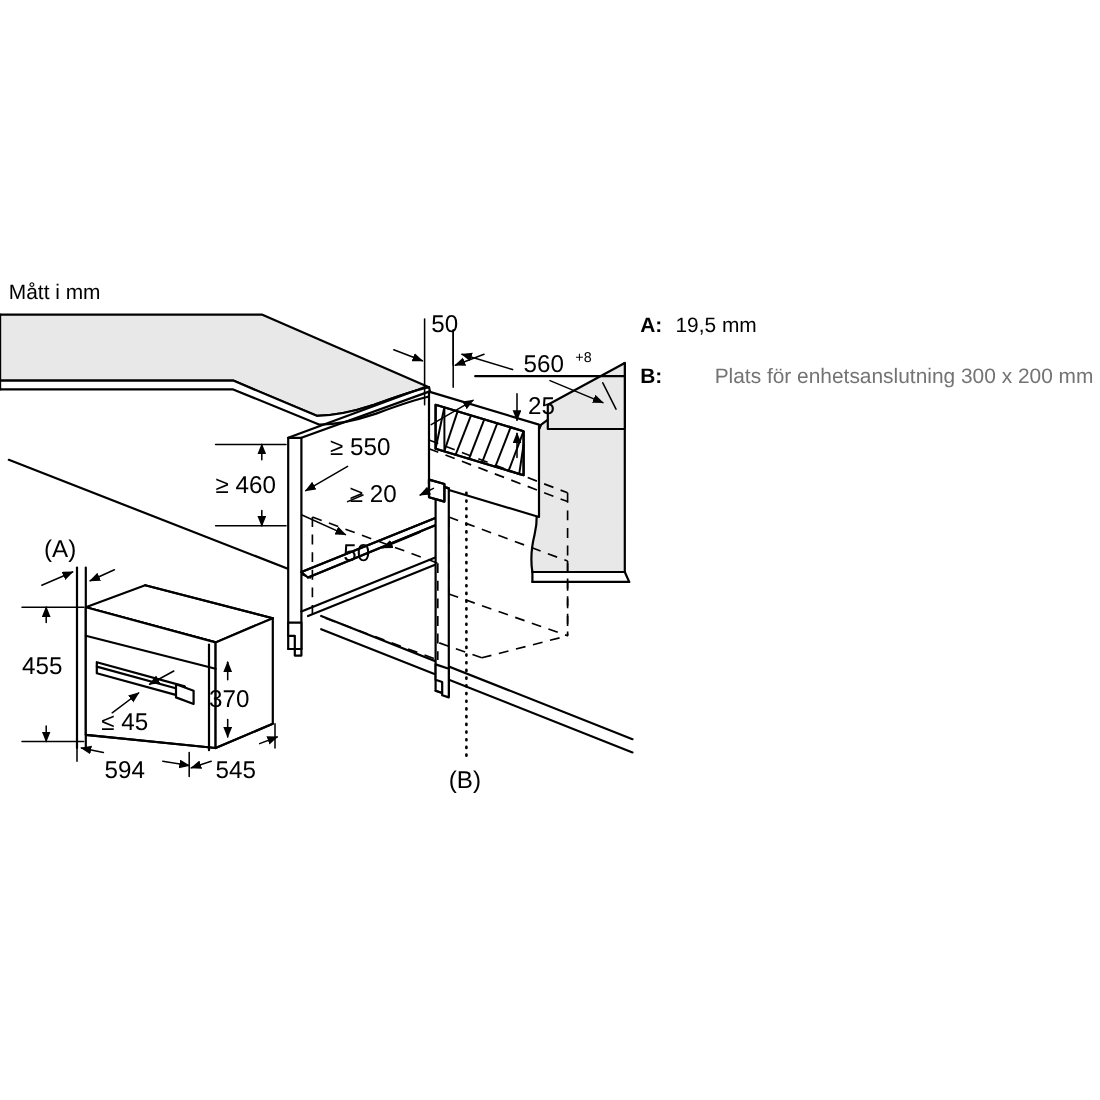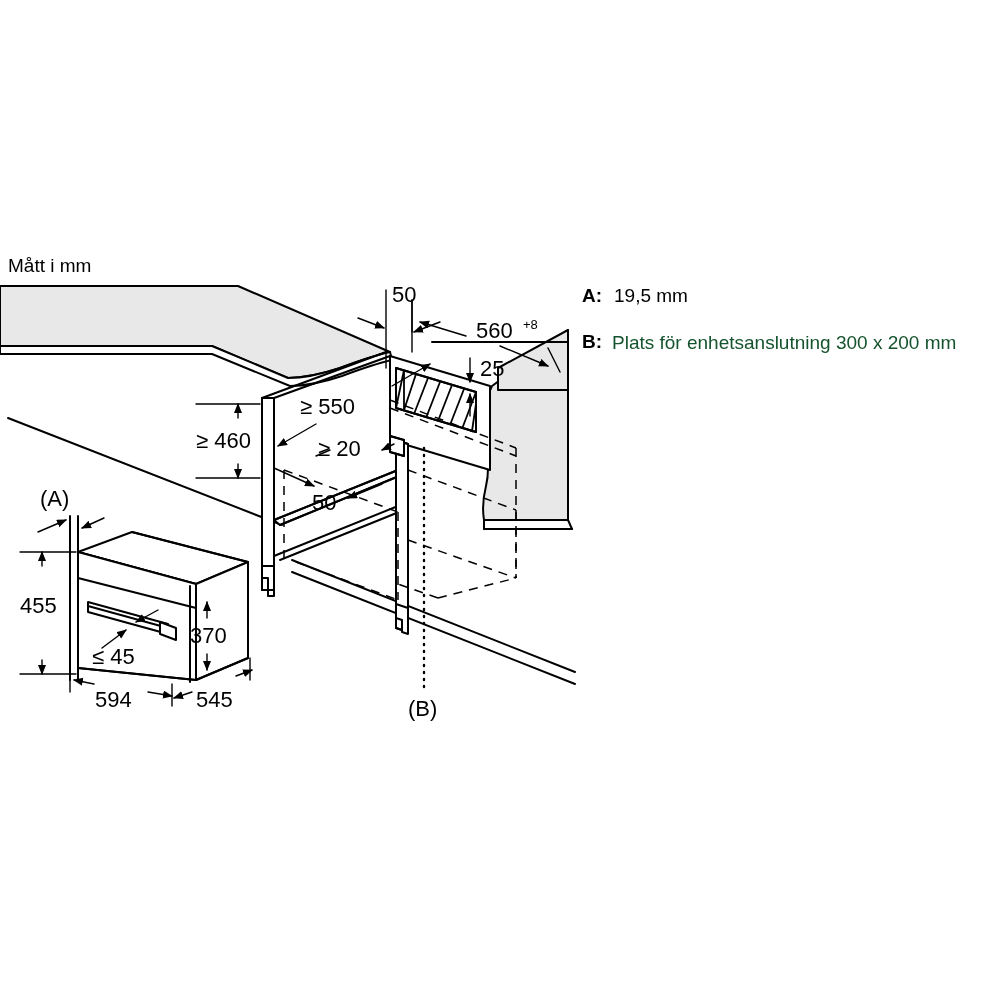--- a/index.html
+++ b/index.html
@@ -345,18 +345,18 @@
       <path class="ln-thin" d="M250,658 L250,680"></path>
       <text class="t-dim" x="196" y="707">545</text>
     </g>
 
     <g>
       <text class="t-legend-key" x="582" y="302">A:</text>
       <text class="t-legend" x="614" y="302">19,5 mm</text>
 
       <text class="t-legend-key" x="582" y="348">B:</text>
       <foreignObject x="612" y="330" width="382" height="62">
-        <div xmlns="http://www.w3.org/1999/xhtml" style="font-family:'Liberation Sans',sans-serif;font-size:19px;line-height:25px;color:#14532d;">Plats för enhetsanslutning 300 x 200 mm</div>
+        <div xmlns="http://www.w3.org/1999/xhtml" style="font-family:'Liberation Sans',sans-serif;font-size:19px;line-height:25px;color:#737373;text-align:right;">Plats för enhetsanslutning 300 x 200 mm</div>
       </foreignObject>
     </g>
 
   </svg>
 </div>
 
 </body></html>

